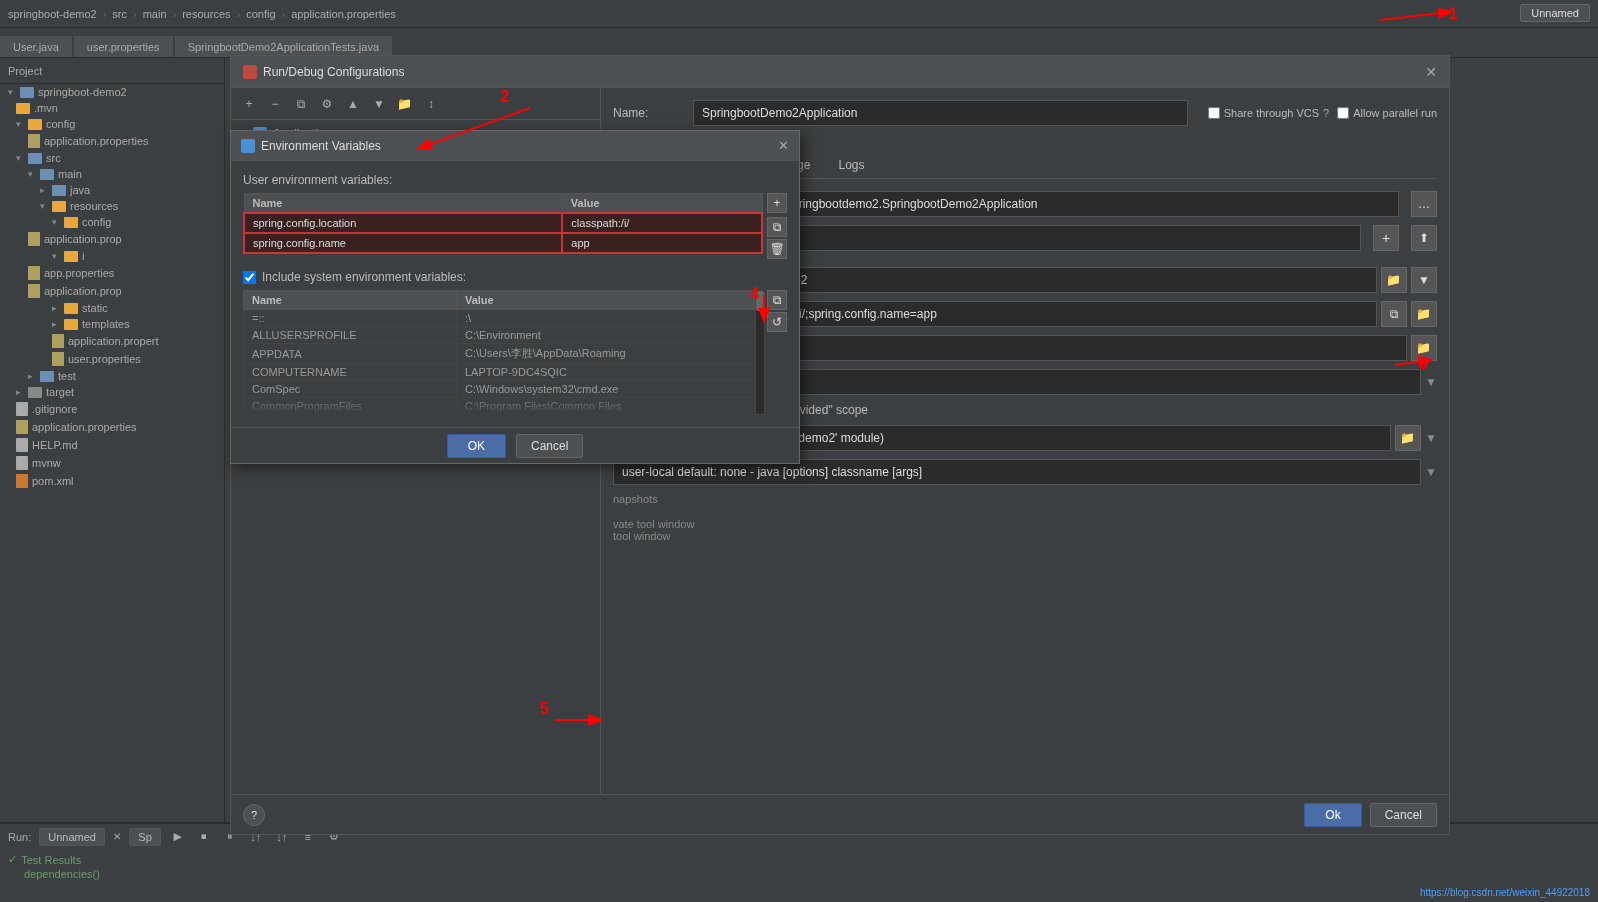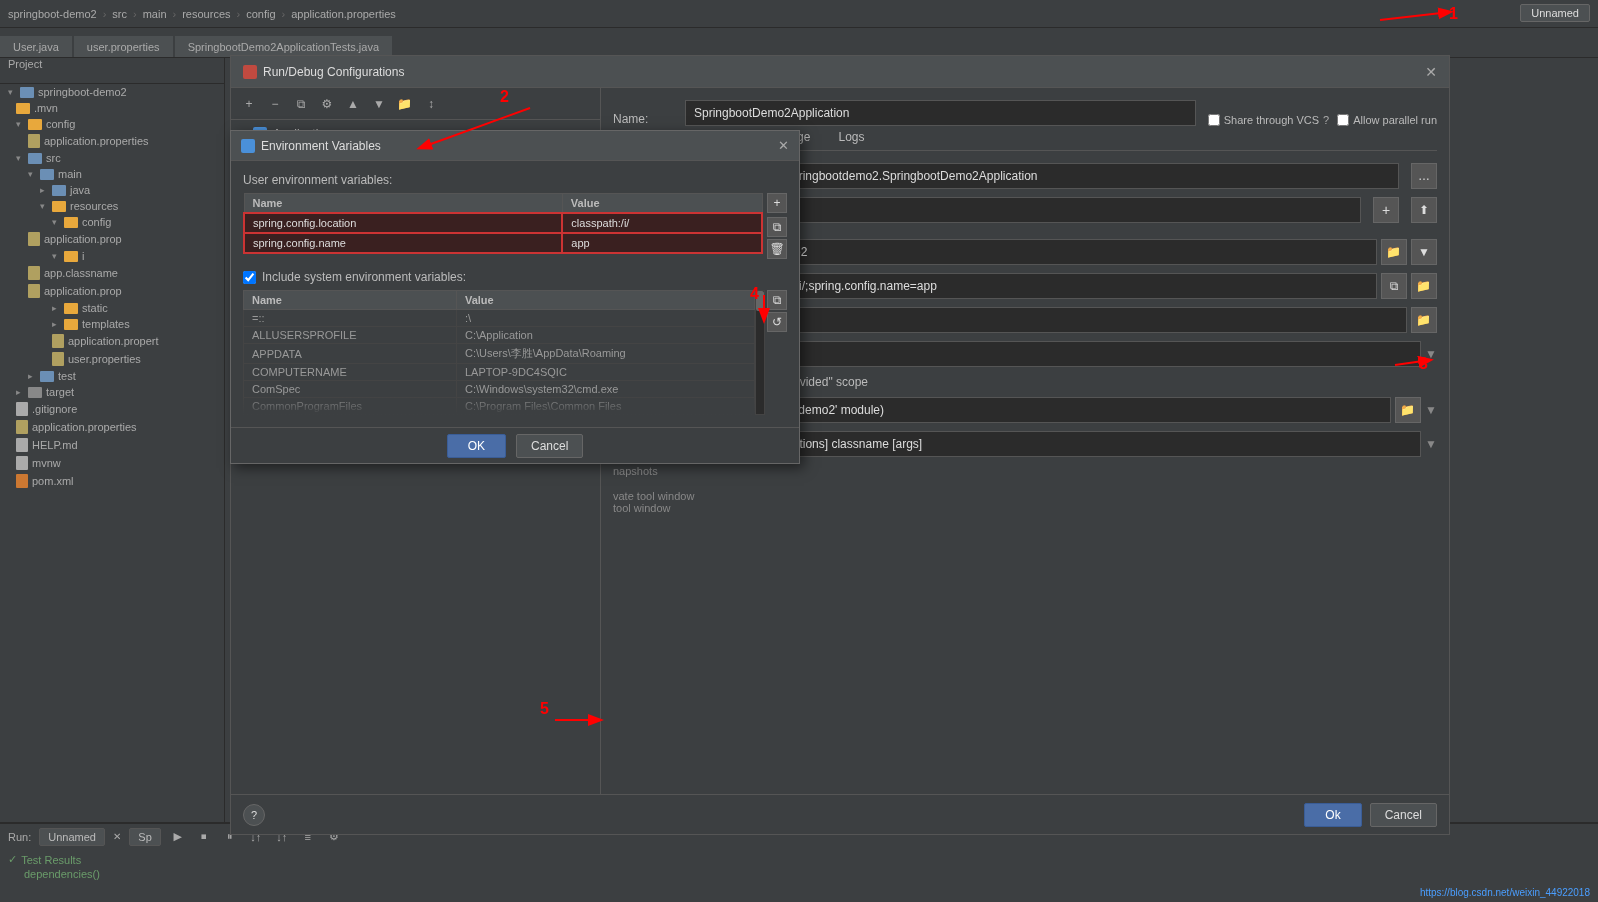--- a/index.html
+++ b/index.html
@@ -15,21 +15,21 @@
 
     
     .tabs-bar { height: 30px; background: #3c3f41; display: flex; align-items: flex-end; border-bottom: 1px solid #2b2b2b; }
     .tab { padding: 4px 12px; font-size: 11px; color: #aaa; border: 1px solid transparent; border-bottom: none; cursor: pointer; background: #4c5052; margin-right: 2px; }
 
     
     .main-layout { display: flex; height: calc(902px - 58px - 80px); }
 
     
     .left-panel { width: 225px; background: #3c3f41; border-right: 1px solid #2b2b2b; overflow: hidden; }
-    .panel-header { height: 26px; display: flex; align-items: flex-start; padding: 0 8px; background: #3c3f41; font-size: 11px; color: #aaa; border-bottom: 1px solid #2b2b2b; }
+    .panel-header { height: 26px; display: flex; align-items: center; padding: 0 8px; background: #3c3f41; font-size: 11px; color: #aaa; border-bottom: 1px solid #2b2b2b; }
     .tree-item { padding: 2px 8px; font-size: 11px; color: #aaa; cursor: pointer; display: flex; align-items: center; gap: 4px; }
     .tree-indent-1 { padding-left: 16px; }
     .tree-indent-2 { padding-left: 28px; }
     .tree-indent-3 { padding-left: 40px; }
     .tree-indent-4 { padding-left: 52px; }
     .tree-indent-5 { padding-left: 28px; }
     .folder-icon { width: 14px; height: 11px; background: #e8a83c; border-radius: 1px; display: inline-block; flex-shrink: 0; }
     .folder-icon.blue { background: #6b8fb5; }
     .folder-icon.yellow-open { background: #e8a83c; }
     .file-icon { width: 12px; height: 14px; background: #7cafc2; border-radius: 1px; display: inline-block; flex-shrink: 0; }
@@ -66,21 +66,21 @@
     .config-tree-item.selected { background: #2d5a8e; color: #fff; }
     .config-tree-item.parent { padding-left: 8px; }
     .config-tree-item.child { padding-left: 28px; }
     .app-icon { width: 14px; height: 14px; background: #4a90d9; border-radius: 2px; display: inline-block; flex-shrink: 0; }
     .springboot-icon { width: 14px; height: 14px; background: #6ab04c; border-radius: 50%; display: inline-block; flex-shrink: 0; }
     .junit-icon { width: 14px; height: 14px; background: #c04a40; border-radius: 2px; display: inline-block; flex-shrink: 0; }
     .template-icon { width: 14px; height: 14px; background: #888; border-radius: 2px; display: inline-block; flex-shrink: 0; }
 
     
     .config-right { flex: 1; background: #3c3f41; display: flex; flex-direction: column; padding: 12px; overflow: auto; }
-    .name-row { display: flex; align-items: flex-end; gap: 12px; margin-bottom: 0; }
+    .name-row { display: flex; align-items: center; gap: 20px; margin-bottom: 28px; }
     .name-label { color: #bbb; font-size: 12px; width: 60px; }
     .name-input { flex: 1; height: 26px; background: #2b2b2b; border: 1px solid #555; color: #ddd; padding: 0 8px; font-size: 12px; }
     .vcs-row { display: flex; align-items: center; gap: 8px; margin-left: auto; }
     .checkbox-label { display: flex; align-items: center; gap: 4px; color: #bbb; font-size: 11px; }
     .checkbox-label input { width: 12px; height: 12px; }
 
     .tabs-row { display: flex; gap: 0; margin-bottom: 12px; border-bottom: 1px solid #555; }
     .config-tab { padding: 4px 14px; font-size: 12px; color: #bbb; cursor: pointer; border-bottom: 2px solid transparent; }
     .config-tab.active { color: #4a9eff; border-bottom-color: #4a9eff; }
 
@@ -219,21 +219,21 @@
         <span class="file-icon props"></span>
         <span>application.prop</span>
       </div>
       <div class="tree-item tree-indent-4">
         <span class="chevron open"></span>
         <span class="folder-icon yellow-open"></span>
         <span>i</span>
       </div>
       <div class="tree-item tree-indent-5">
         <span class="file-icon props"></span>
-        <span>app.classname</span>
+        <span>app.properties</span>
       </div>
       <div class="tree-item tree-indent-5">
         <span class="file-icon props"></span>
         <span>application.prop</span>
       </div>
       <div class="tree-item tree-indent-4">
         <span class="chevron closed"></span>
         <span class="folder-icon"></span>
         <span>static</span>
       </div>
@@ -511,21 +511,21 @@
                 <th>Value</th>
               </tr>
             </thead>
             <tbody>
               <tr>
                 <td>=::</td>
                 <td>:\</td>
               </tr>
               <tr>
                 <td>ALLUSERSPROFILE</td>
-                <td>C:\Application</td>
+                <td>C:\Environment</td>
               </tr>
               <tr>
                 <td>APPDATA</td>
                 <td>C:\Users\李胜\AppData\Roaming</td>
               </tr>
               <tr>
                 <td>COMPUTERNAME</td>
                 <td>LAPTOP-9DC4SQIC</td>
               </tr>
               <tr>

